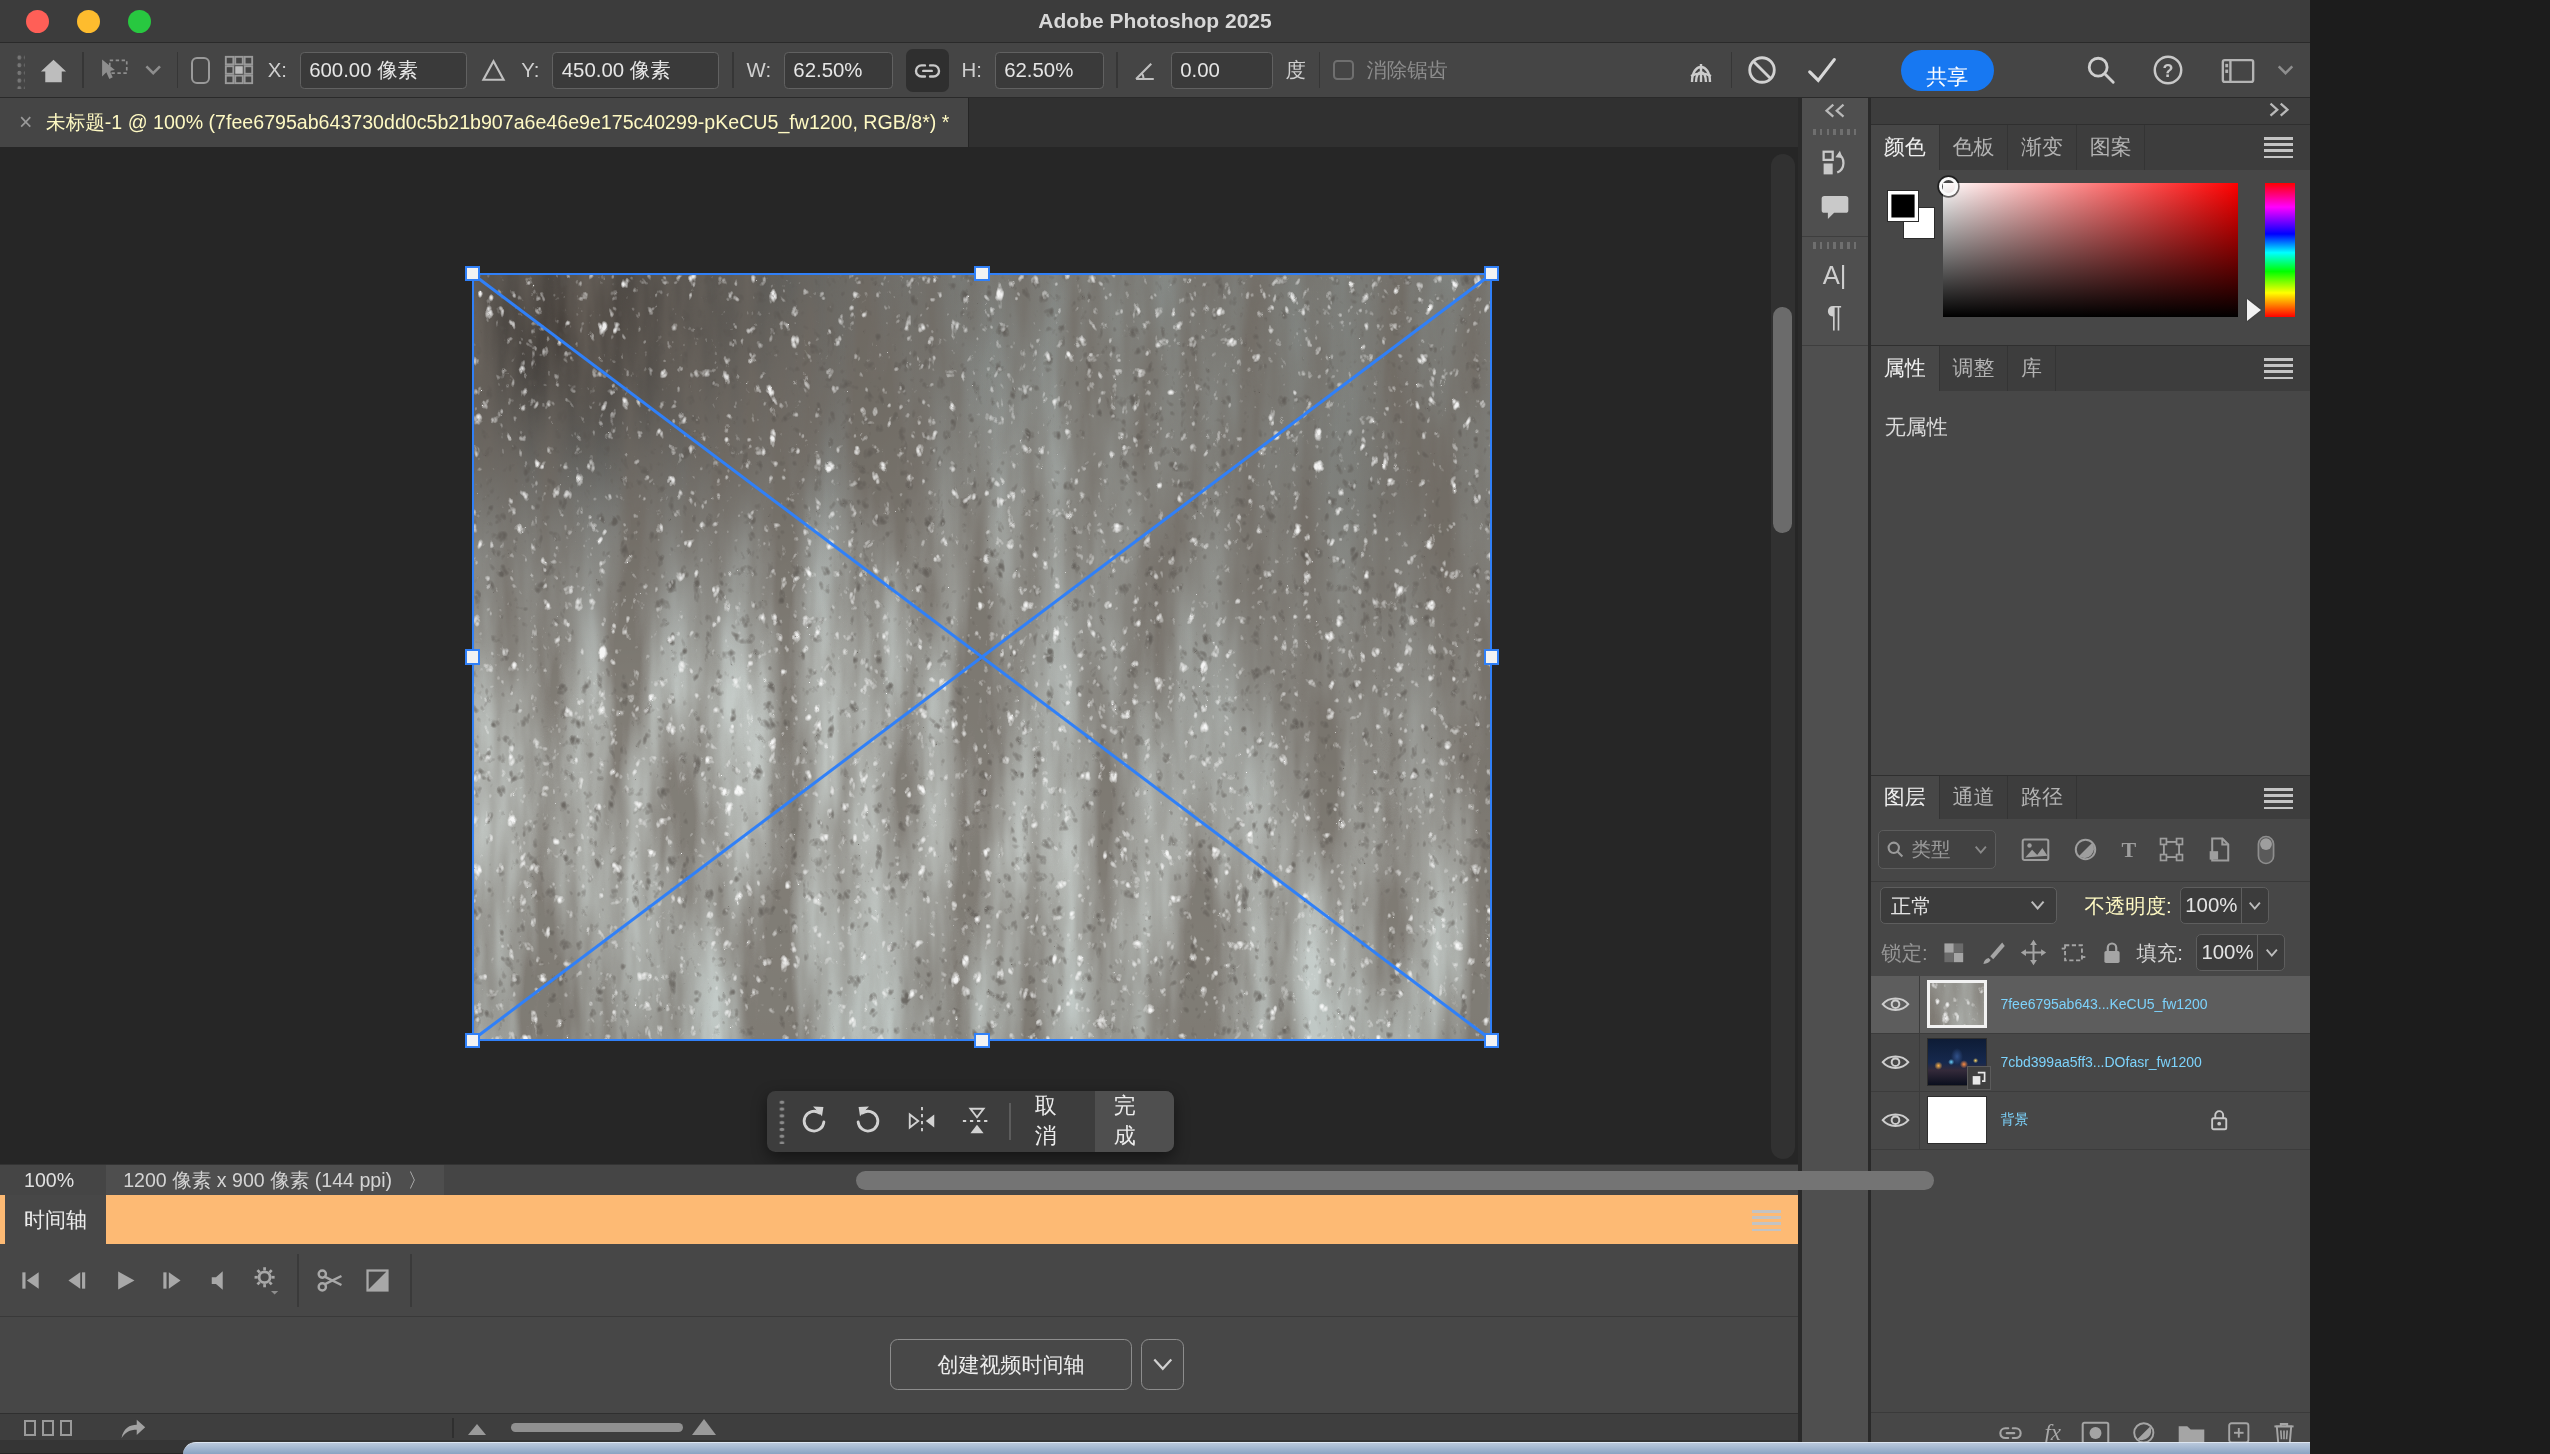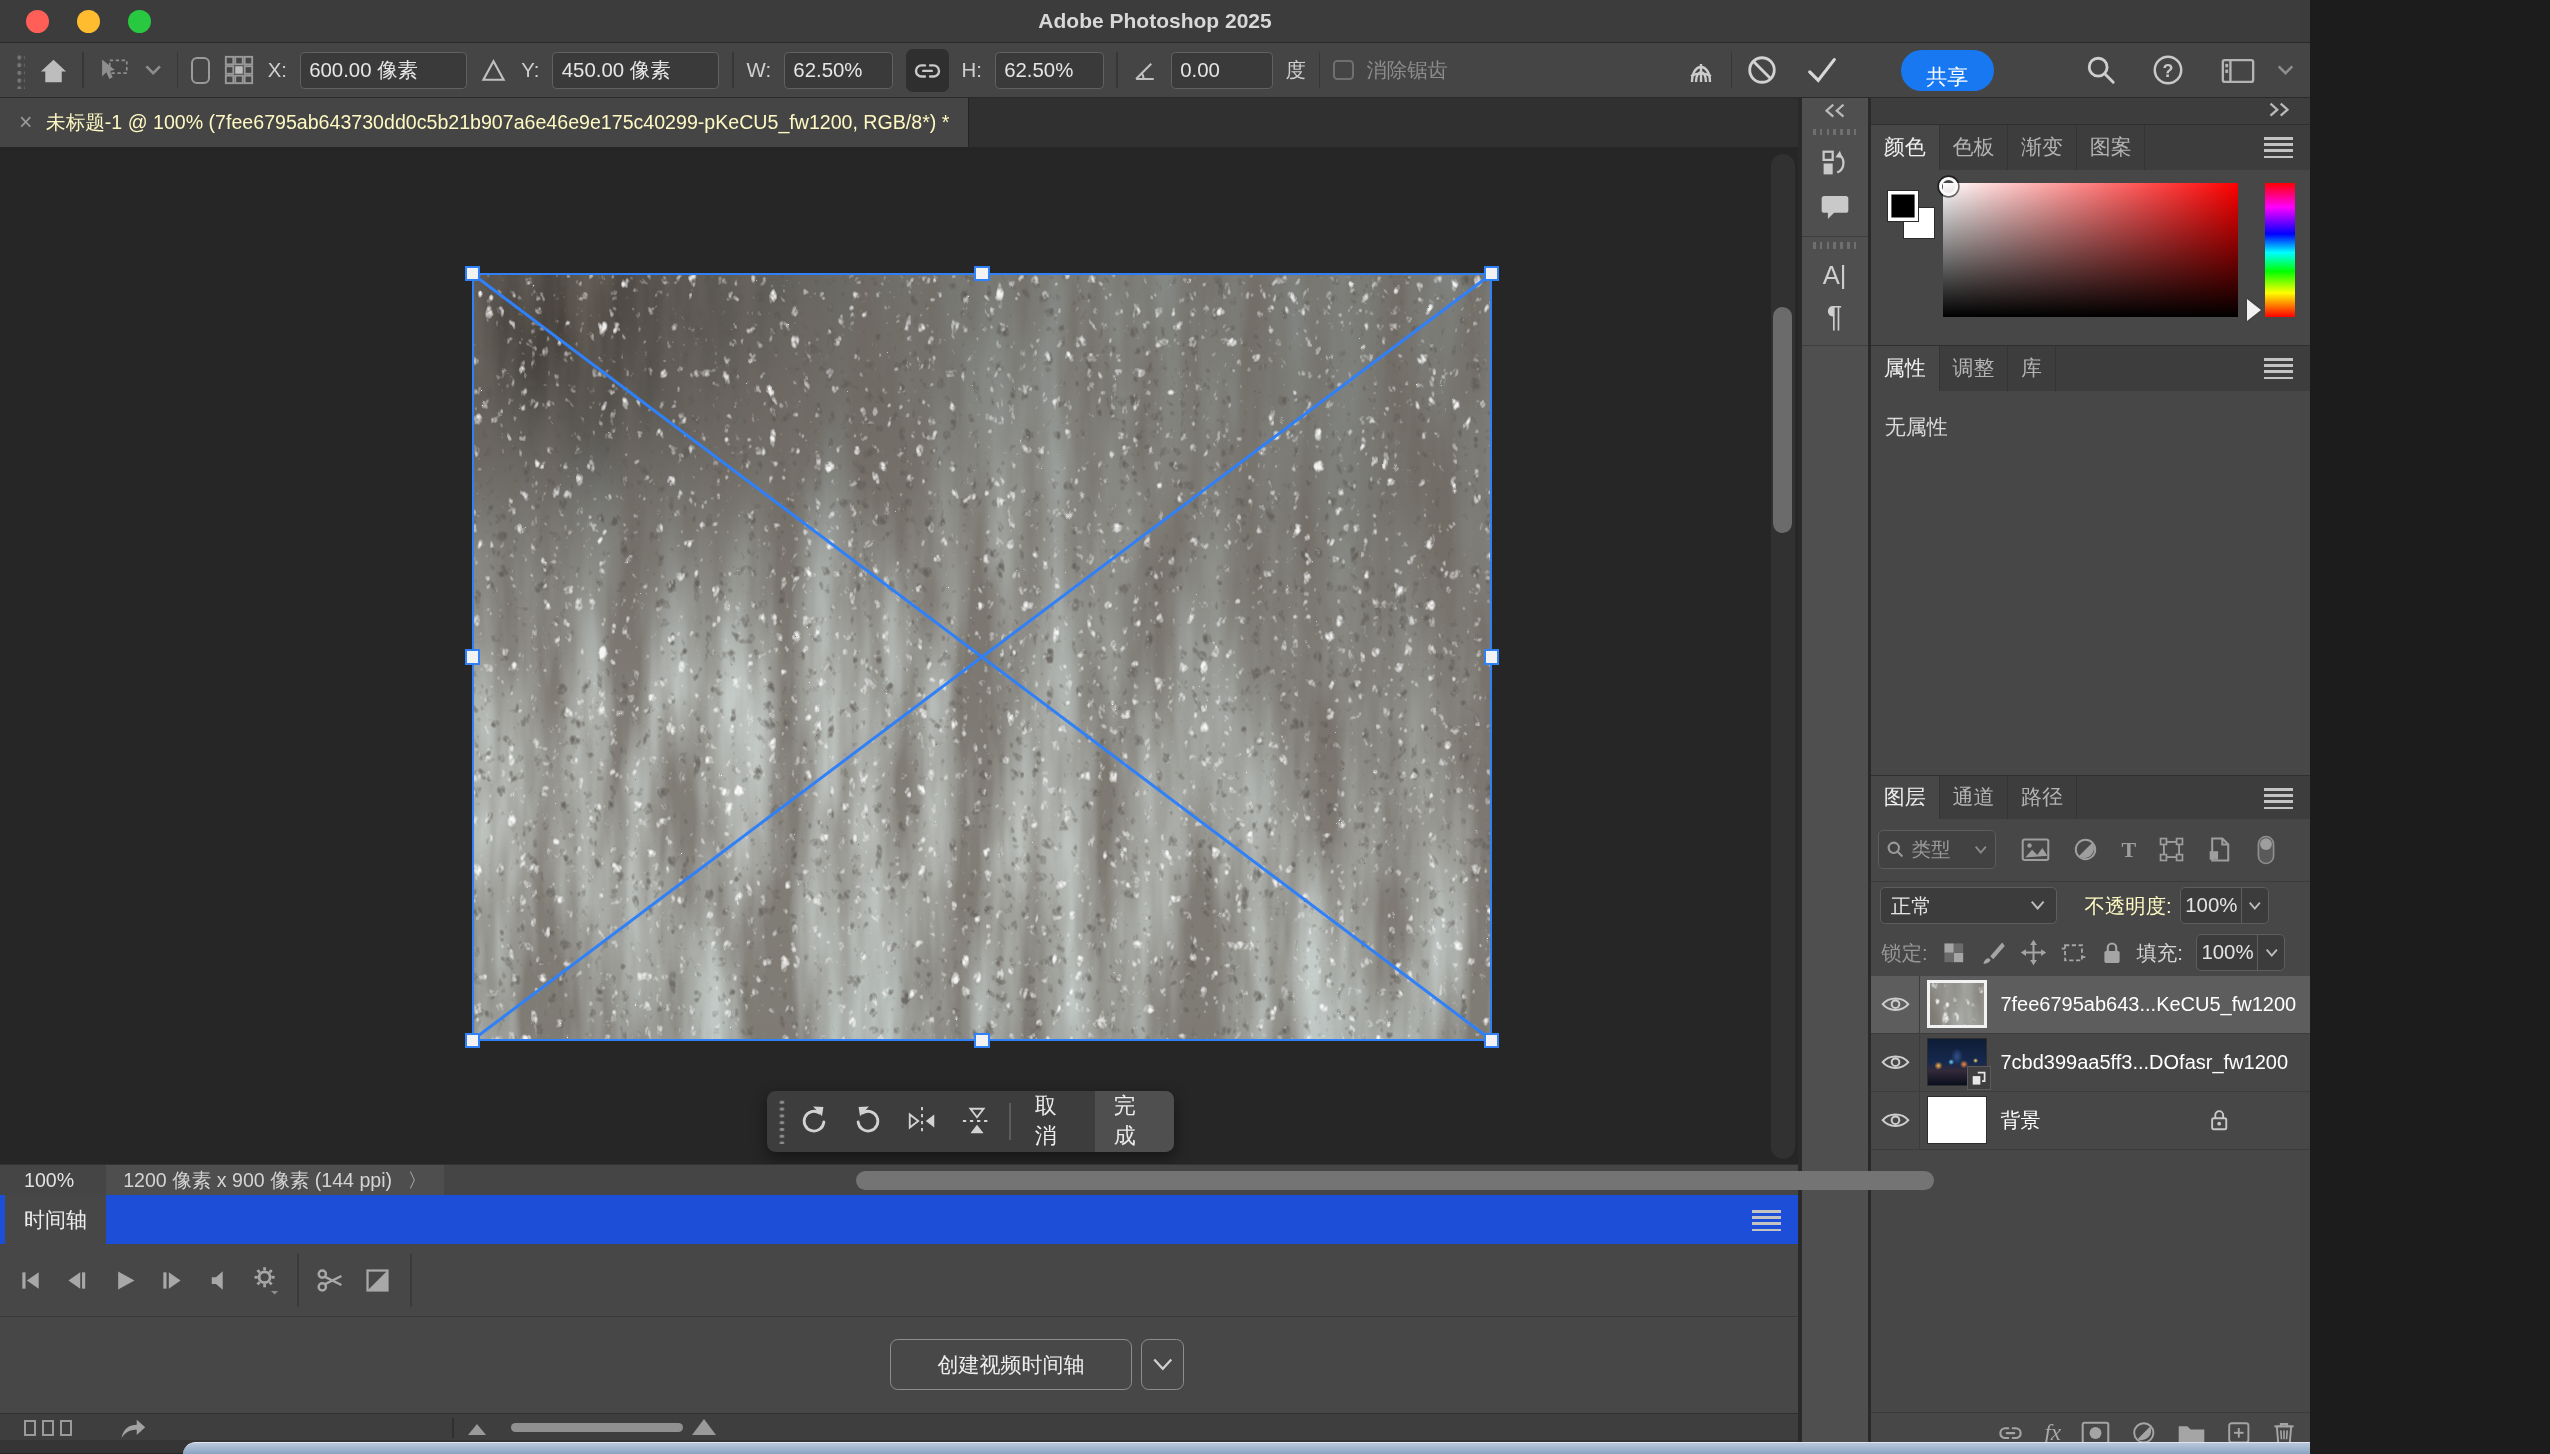--- a/index.html
+++ b/index.html
@@ -50,21 +50,21 @@
   .xbar-btn{width:58px;height:61px;display:flex;align-items:center;justify-content:center}
   .xbar-div{width:1.7px;height:37px;background:#5c5c5c;margin:0 5.1px}
   .xbar-txt{height:61px;display:flex;align-items:center;justify-content:center;font-size:22px;color:#ececec;padding:0 19px}
   .xbar-done{background:#4f4f4f}
 
   .statusrow{height:31px;background:#454545;border-top:1.7px solid #333;display:flex;align-items:center;position:relative;font-size:19.6px;flex:none}
   .zoomtxt{margin-left:24px;color:#e2e2e2}
   .docinfo{margin-left:32px;background:#4e4e4e;height:100%;display:flex;align-items:center;padding:0 17px;gap:15.3px;color:#d4d4d4}
   .hthumb{position:absolute;left:856px;top:6px;width:1078px;height:19px;border-radius:9.4px;background:#747474}
 
-  .ttabrow{height:49px;background:#1d4ed8;position:relative;flex:none}
+  .ttabrow{height:49px;background:#fdba74;position:relative;flex:none}
   .ttab{position:absolute;left:5.1px;top:0;height:100%;background:#474747;display:flex;align-items:center;padding:0 19px;font-size:21px;color:#ececec}
   .burger{width:29px;height:21px;background:repeating-linear-gradient(180deg,#c3c3c3 0 2.6px,transparent 2.6px 6.2px)}
   .ttabrow .burger{position:absolute;right:17px;top:14.5px}
 
   .transport{height:73px;background:#474747;border-bottom:1.7px solid #393939;display:flex;align-items:center;padding-left:6.8px;flex:none}
   .tbtn{width:47px;height:53px;display:flex;align-items:center;justify-content:center}
   .tdiv{width:1.7px;height:53px;background:#3a3a3a;margin:0 8.5px}
 
   .tlempty{height:96px;background:#474747;position:relative;flex:none}
   .create-btn{position:absolute;left:890px;top:22px;width:242px;height:51px;border:1.7px solid #8d8d8d;border-radius:7.7px;background:#484848;color:#ededed;font-size:21px;display:flex;align-items:center;justify-content:center}
@@ -122,21 +122,21 @@
   .blendrow .optlbl{margin-left:28px;font-size:20.4px;color:#fef9c3}
 
   .lockrow{height:46px;display:flex;align-items:center;gap:13.6px;padding-left:10.2px}
   .lockrow .locklbl{font-size:20.4px;color:#979797}
 
   .lrow{height:58px;display:flex;align-items:center;border-bottom:1.7px solid #3c3c3c;position:relative}
   .lrow.sel{background:#5d5d5d}
   .eyecell{width:49px;height:100%;display:flex;align-items:center;justify-content:center;border-right:1.7px solid #3c3c3c;flex:none}
   .lthumb{width:60px;height:48px;margin-left:6.8px;flex:none;position:relative;border:1.7px solid #2e2e2e;overflow:visible}
   .lrow.sel .lthumb{border:3.4px solid #f2f2f2}
-  .lname{margin-left:13.6px;font-size:20px;color:#ffffff;white-space:nowrap}
+  .lname{margin-left:13.6px;font-size:14px;color:#7dd3fc;white-space:nowrap}
   .rowlock{position:absolute;right:81px;top:15.3px}
   .sobadge{position:absolute;right:-5.1px;bottom:-5.1px;width:24px;height:24px;background:#3f3f3f;border:1.7px solid #cfcfcf33;display:flex;align-items:center;justify-content:center}
   .thumb-city{width:100%;height:100%;background:
       radial-gradient(6.8px 6.8px at 18% 58%,#ffb347,transparent 60%),
       radial-gradient(5.1px 5.1px at 40% 50%,#6cd3ff,transparent 60%),
       radial-gradient(6.8px 6.8px at 62% 55%,#ff8c42,transparent 60%),
       radial-gradient(4.3px 4.3px at 82% 47%,#ffd966,transparent 60%),
       radial-gradient(8.5px 12px at 50% 38%,#31518a,transparent 70%),
       linear-gradient(180deg,#0e1c36 0%,#16294e 52%,#342a3a 68%,#0a0f1e 100%)}
   .thumb-white{width:100%;height:100%;background:#fff}

